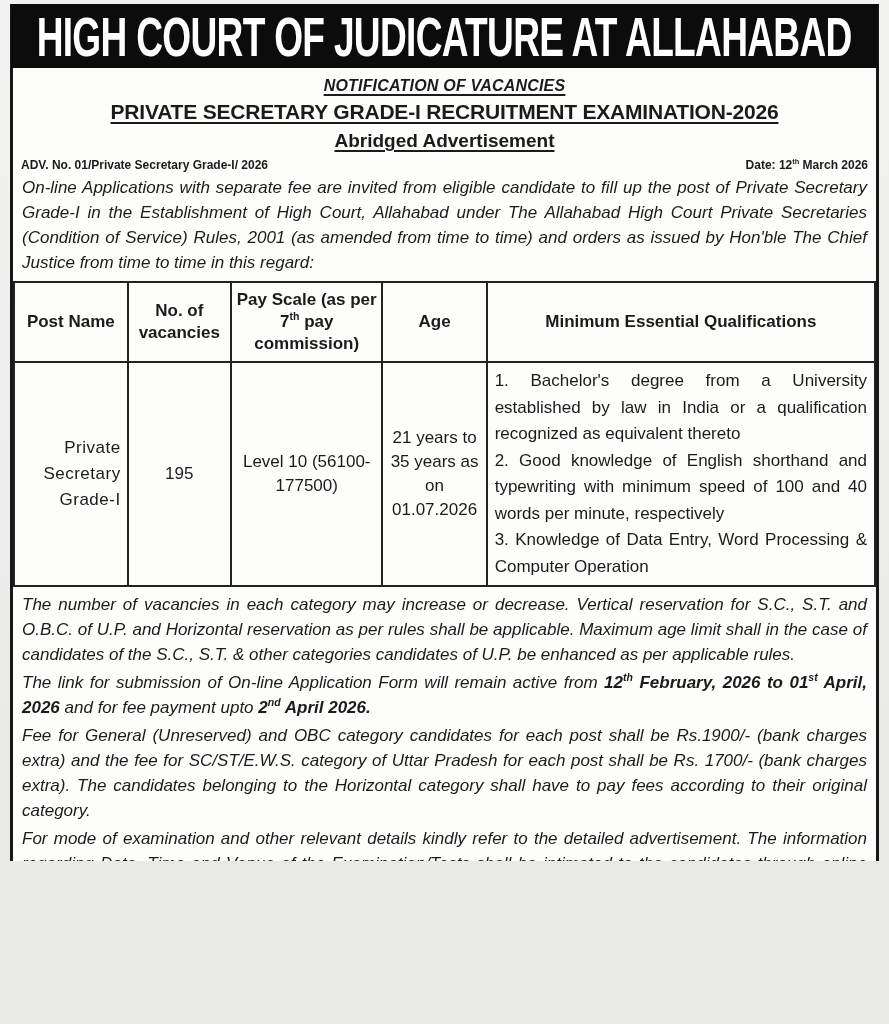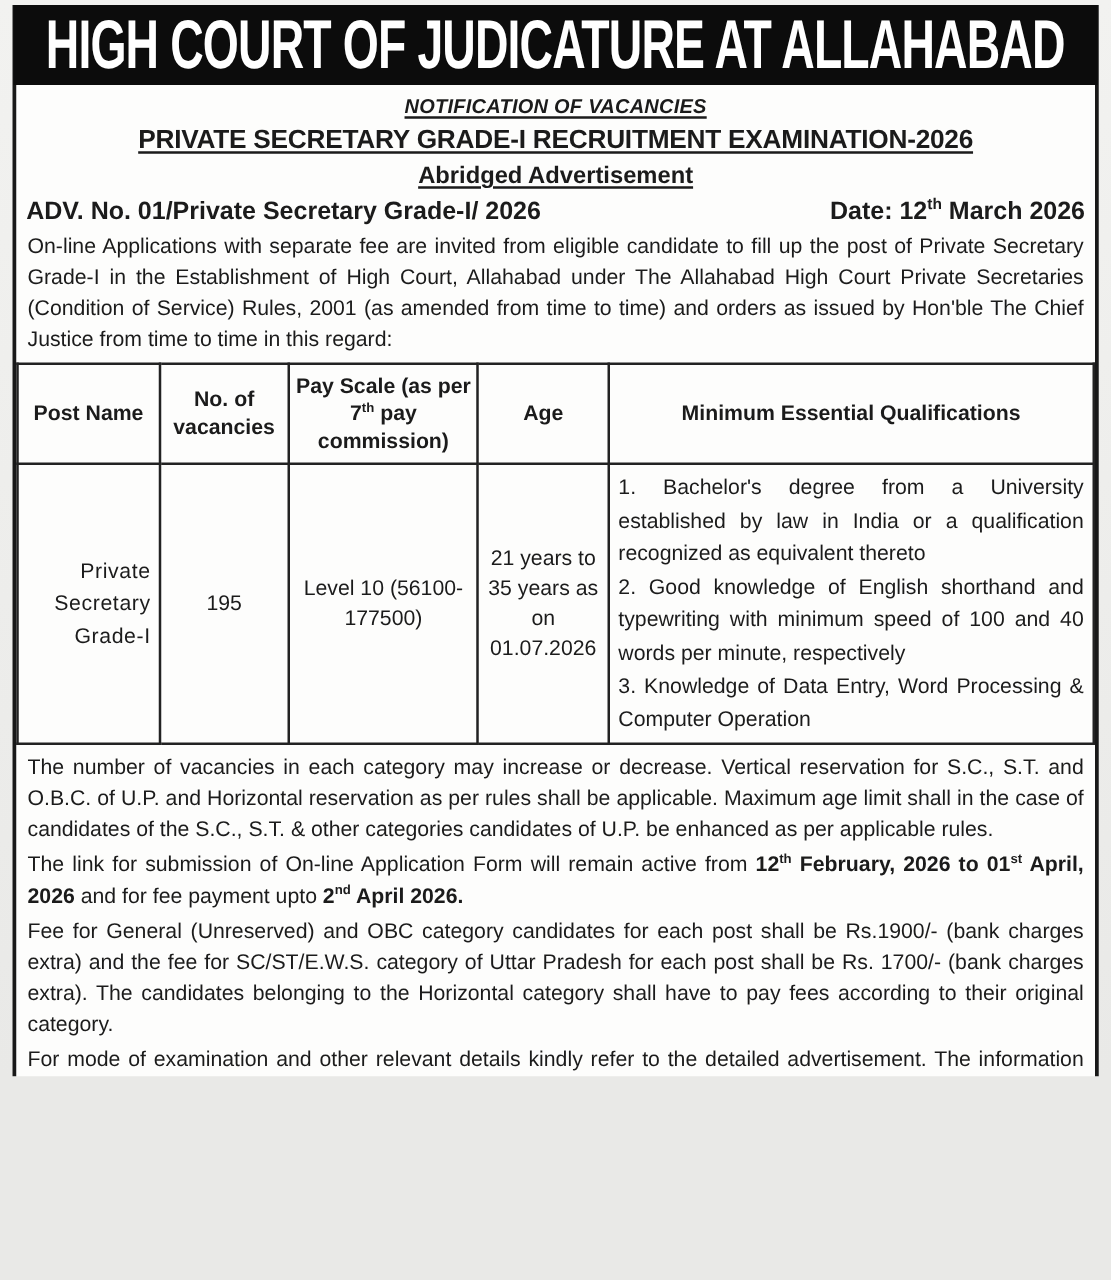--- a/index.html
+++ b/index.html
@@ -56,27 +56,27 @@
     text-underline-offset: 3px;
   }
   .h-notification { font-size: 16px; letter-spacing: 0.2px; margin-bottom: 5px; font-style: italic; }
   .h-exam { font-size: 21px; letter-spacing: -0.2px; margin-bottom: 6px; }
   .h-abridged { font-size: 19px; margin-bottom: 4px; }
   .meta-row {
     display: flex;
     justify-content: space-between;
     align-items: baseline;
     font-weight: bold;
-    font-size: 20px;
+    font-size: 12px;
     padding: 2px 8px 3px 8px;
   }
   sup { font-size: 62%; vertical-align: super; line-height: 0; }
   
   .textblock { padding: 0 9px; font-size: 17px; line-height: 25px; }
-  .para { text-align: justify; }
+  .para { text-align: justify; font-style: italic; }
   .intro { margin-bottom: 6px; }
   
   table.vacancy {
     width: 100%;
     border-collapse: collapse;
     font-size: 17px;
     margin-bottom: 5px;
   }
   table.vacancy th, table.vacancy td {
     border: 2px solid #222;

